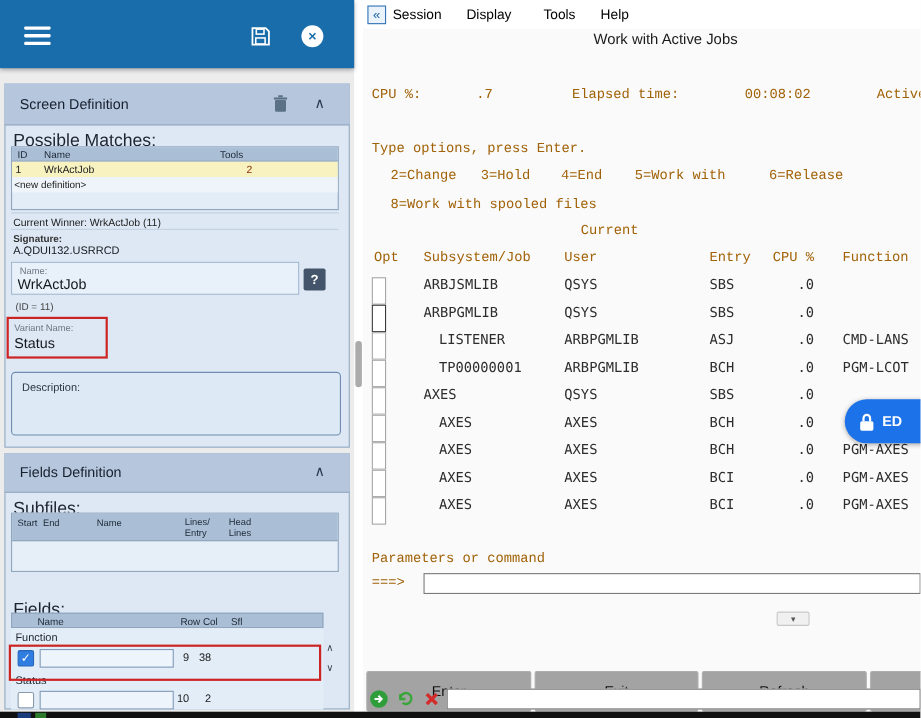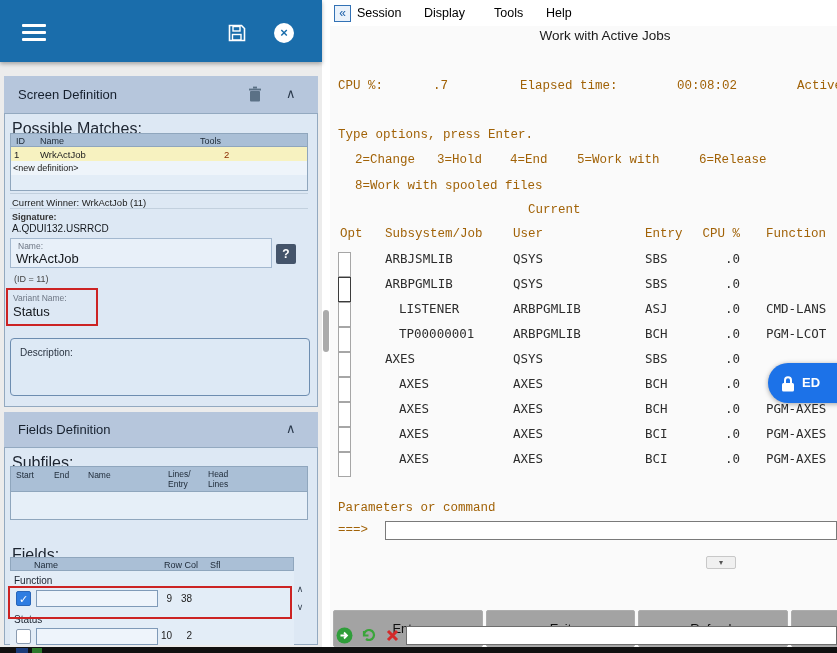--- a/index.html
+++ b/index.html
@@ -132,21 +132,21 @@
   <div class="ab sect" style="left:4px;top:412px;width:314px;height:233px"></div>
   <div class="ab sect-h" style="left:4px;top:412px;width:314px;height:36px"></div>
   <div class="ab sect-title" style="left:18px;top:422px">Fields Definition</div>
   <div class="ab chev" style="left:286px;top:421px">∧</div>
 
   <div class="ab blab" style="left:12px;top:454px">Subfiles:</div>
 
   <div class="ab" style="left:10px;top:466px;width:298px;height:54px;background:#e6eff8;border:1px solid #8fa6bd"></div>
   <div class="ab lth" style="left:11px;top:467px;width:296px;height:25px"></div>
   <div class="ab lthtxt" style="left:16px;top:470px;font-size:8.5px">Start</div>
-  <div class="ab lthtxt" style="left:54px;top:470px;font-size:8.5px">End</div>
+  <div class="ab lthtxt" style="left:39px;top:470px;font-size:8.5px">End</div>
   <div class="ab lthtxt" style="left:88px;top:470px;font-size:8.5px">Name</div>
   <div class="ab lthtxt" style="left:168px;top:469px;font-size:8.5px;white-space:pre-line;line-height:10px">Lines/
 Entry</div>
   <div class="ab lthtxt" style="left:208px;top:469px;font-size:8.5px;white-space:pre-line;line-height:10px">Head
 Lines</div>
 
   <div class="ab blab" style="left:12px;top:546px">Fields:</div>
 
   <div class="ab lth" style="left:10px;top:557px;width:284px;height:14px;border:1px solid #8fa6bd"></div>
   <div class="ab lthtxt" style="left:34px;top:560px">Name</div>

